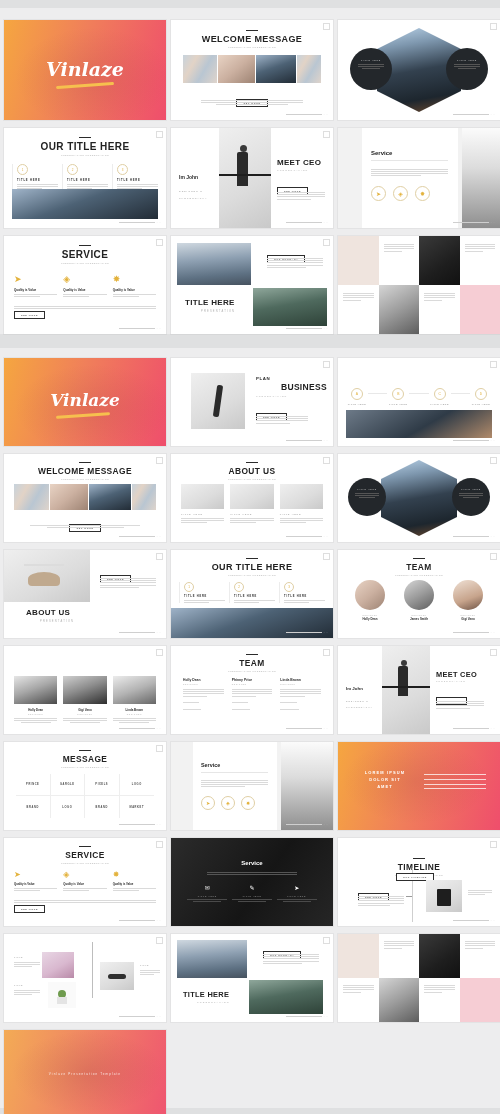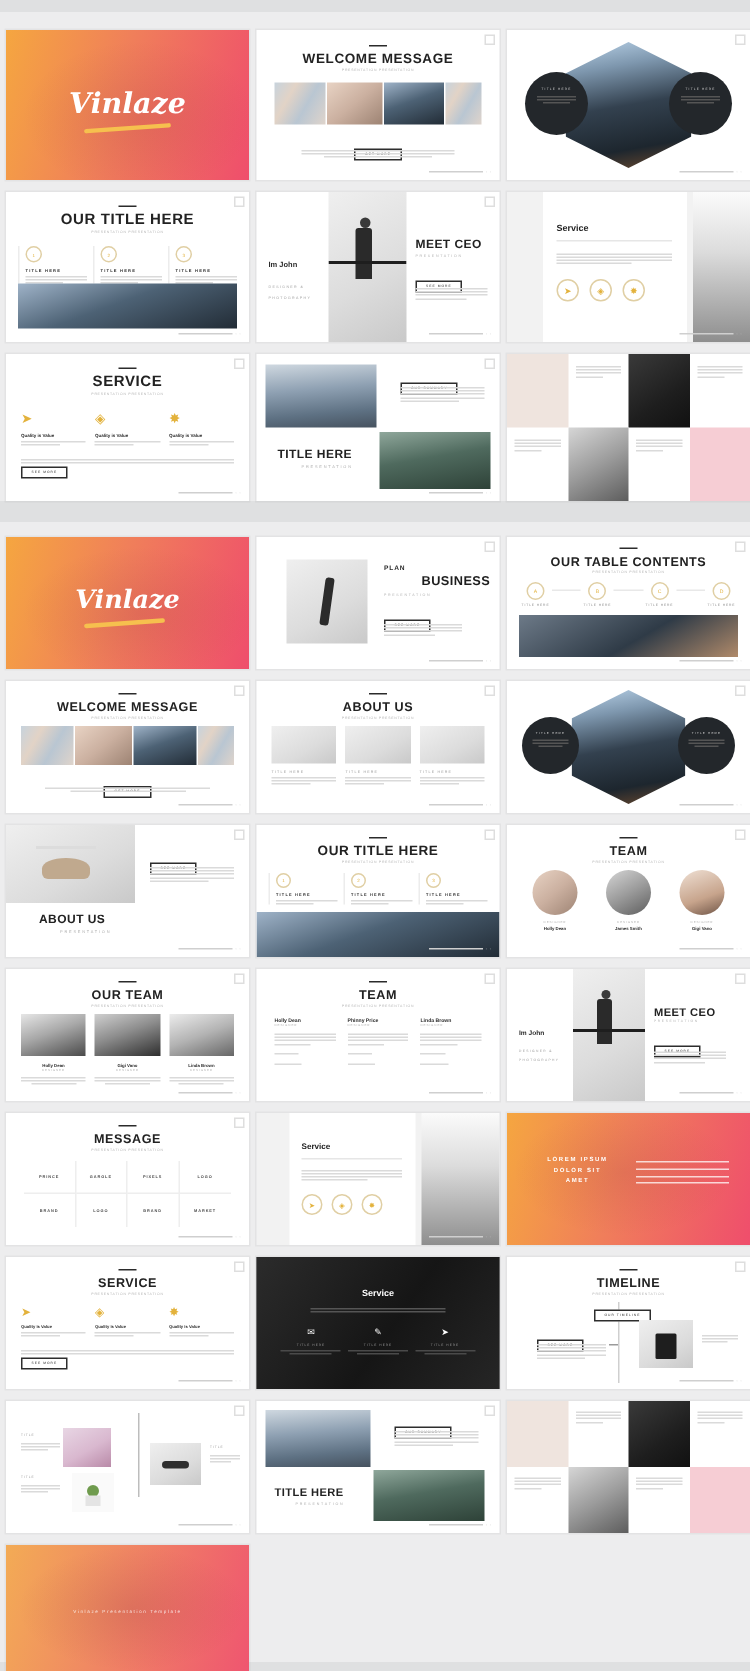--- a/index.html
+++ b/index.html
@@ -382,25 +382,20 @@
           <i style="width:65%"></i>
       </div>
       <div class="footer">
           <span class="fline"></span>
           <span class="fdots">◦ ◦</span>
         </div>
     </div>
 
     <div class="slide" style="position:absolute;left:338px;top:10px;width:162px;height:88px;">
       <div class="corner"></div>
-      <div style="padding-top:7px;">
-        <div class="eyebrow"></div>
-        <div class="h-title" style="font-size:8.4px;">OUR TABLE CONTENTS</div>
-        <div class="sub">PRESENTATION PRESENTATION</div>
-      </div>
       <div style="position:absolute;left:8px;right:8px;top:30px;display:flex;align-items:flex-start;justify-content:space-between;">
         <div style="text-align:center;width:22px;">
           <div class="circ" style="width:10px;height:10px;margin:0 auto;font-size:3.4px;">
               <span class="gold">A</span>
             </div>
           <div style="font-size:2.2px;letter-spacing:.6px;color:#8d8d8d;margin-top:3px;">TITLE HERE</div>
         </div>
         <div style="flex:1;height:1px;background:#e8e8e8;margin-top:5px;"></div>
         <div style="text-align:center;width:22px;">
           <div class="circ" style="width:10px;height:10px;margin:0 auto;font-size:3.4px;">
@@ -620,25 +615,20 @@
         </div>
       </div>
       <div class="footer">
           <span class="fline"></span>
           <span class="fdots">◦ ◦</span>
         </div>
     </div>
 
     <div class="slide" style="position:absolute;left:4px;top:298px;width:162px;height:88px;">
       <div class="corner"></div>
-      <div style="padding-top:8px;">
-        <div class="eyebrow"></div>
-        <div class="h-title" style="font-size:8.4px;">OUR TEAM</div>
-        <div class="sub">PRESENTATION PRESENTATION</div>
-      </div>
       <div style="position:absolute;left:10px;right:10px;top:30px;display:flex;gap:6px;">
         <div style="flex:1;text-align:center;">
           <div class="ph ph-bw" style="height:28px;"></div>
           <div style="font-size:2.9px;font-weight:bold;color:#2b2b2b;margin-top:4px;">Holly Dean</div>
           <div style="font-size:2px;letter-spacing:.6px;color:#b6b6b6;margin-top:1px;">DESIGNER</div>
           <div class="lines" style="margin-top:3px;">
               <i></i>
               <i></i>
               <i style="width:70%;margin:0 auto;"></i>
             </div>
@@ -907,21 +897,21 @@
           <div class="lines" style="margin-top:2px;">
               <i style="background:#4a4a4a"></i>
               <i style="background:#4a4a4a;width:70%;margin:0 auto;"></i>
             </div>
         </div>
       </div>
     </div>
 
     <div class="slide" style="position:absolute;left:338px;top:490px;width:162px;height:88px;">
       <div class="corner"></div>
-      <div style="padding-top:8px;">
+      <div style="padding-top:20px;">
         <div class="eyebrow"></div>
         <div class="h-title" style="font-size:8.4px;">TIMELINE</div>
         <div class="sub">PRESENTATION PRESENTATION</div>
       </div>
       <div style="position:absolute;left:74px;top:30px;bottom:4px;width:1px;background:#cfcfcf;"></div>
       <div style="position:absolute;left:58px;top:26px;">
         <span class="btn-ghost" style="background:#fff;">OUR TIMELINE</span>
       </div>
       <div style="position:absolute;left:20px;top:46px;">
         <span class="btn-ghost" style="background:#fff;">SEE MORE</span>

